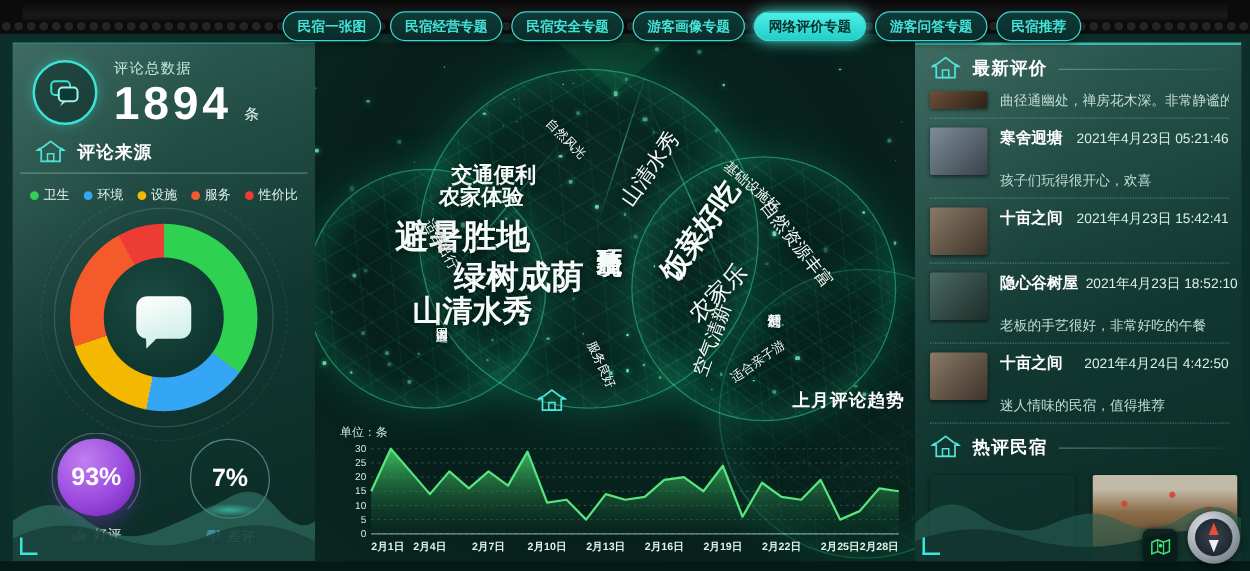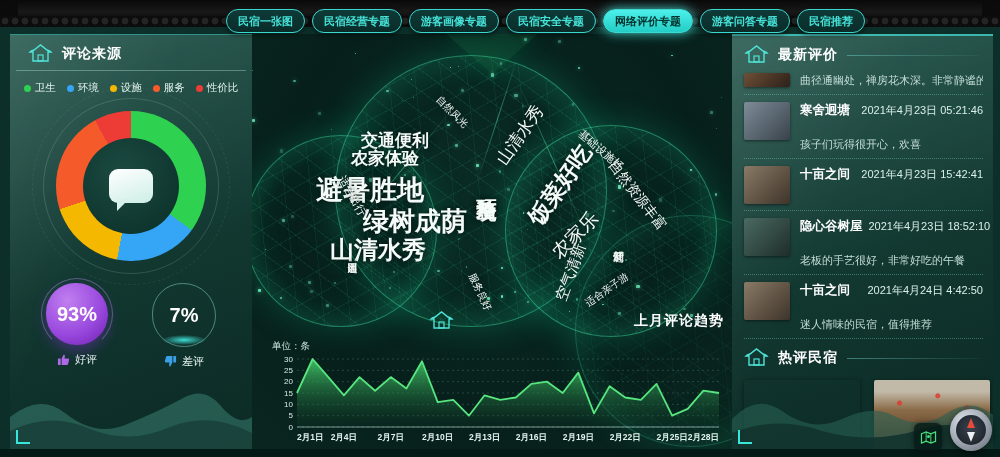--- a/index.html
+++ b/index.html
@@ -130,28 +130,44 @@
 <div class="roof">
   <div class="roof-body"></div>
   <div class="roof-corner left"></div>
   <div class="roof-corner right"></div>
   <div class="roof-tiles"></div>
 </div>
 
 <div class="nav" id="nav">
     <div class="tab">民宿一张图</div>
     <div class="tab">民宿经营专题</div>
+    <div class="tab">民宿安全专题</div>
     <div class="tab">游客画像专题</div>
-    <div class="tab">民宿安全专题</div>
     <div class="tab active">网络评价专题</div>
     <div class="tab">游客问答专题</div>
     <div class="tab">民宿推荐</div>
   </div>
 
 <div class="panel panel-left">
+  <div class="total">
+    <div class="total-icon">
+      <svg width="26" height="24" viewBox="0 0 26 24">
+        <rect x="2" y="3" width="15" height="11" rx="3" fill="none" stroke="#3be2d6" stroke-width="1.6"></rect>
+        <rect x="8" y="8" width="15" height="11" rx="3" fill="#0e3a34" stroke="#9ff0e8" stroke-width="1.6"></rect>
+        <path d="M11 19 l-2 4 5-4z" fill="#9ff0e8"></path>
+      </svg>
+    </div>
+    <div>
+      <div class="total-label">评论总数据</div>
+      <div class="total-value-row">
+        <span class="total-value">1894</span>
+        <span class="total-unit">条</span>
+      </div>
+    </div>
+  </div>
 
   <div class="sec underline">
     <svg width="25" height="22" viewBox="0 0 25 22">
       <path d="M2 9 Q3 8 6 7 L12.5 2 L19 7 Q22 8 23 9 L20 9 L20 18 L5 18 L5 9 Z" fill="none" stroke="#4fe3d8" stroke-width="1.4"></path>
       <rect x="10" y="12" width="5" height="6" fill="none" stroke="#4fe3d8" stroke-width="1.2"></rect>
     </svg>
     <span class="sec-title">评论来源</span>
   </div>
 
   <div class="legend" id="legend">

